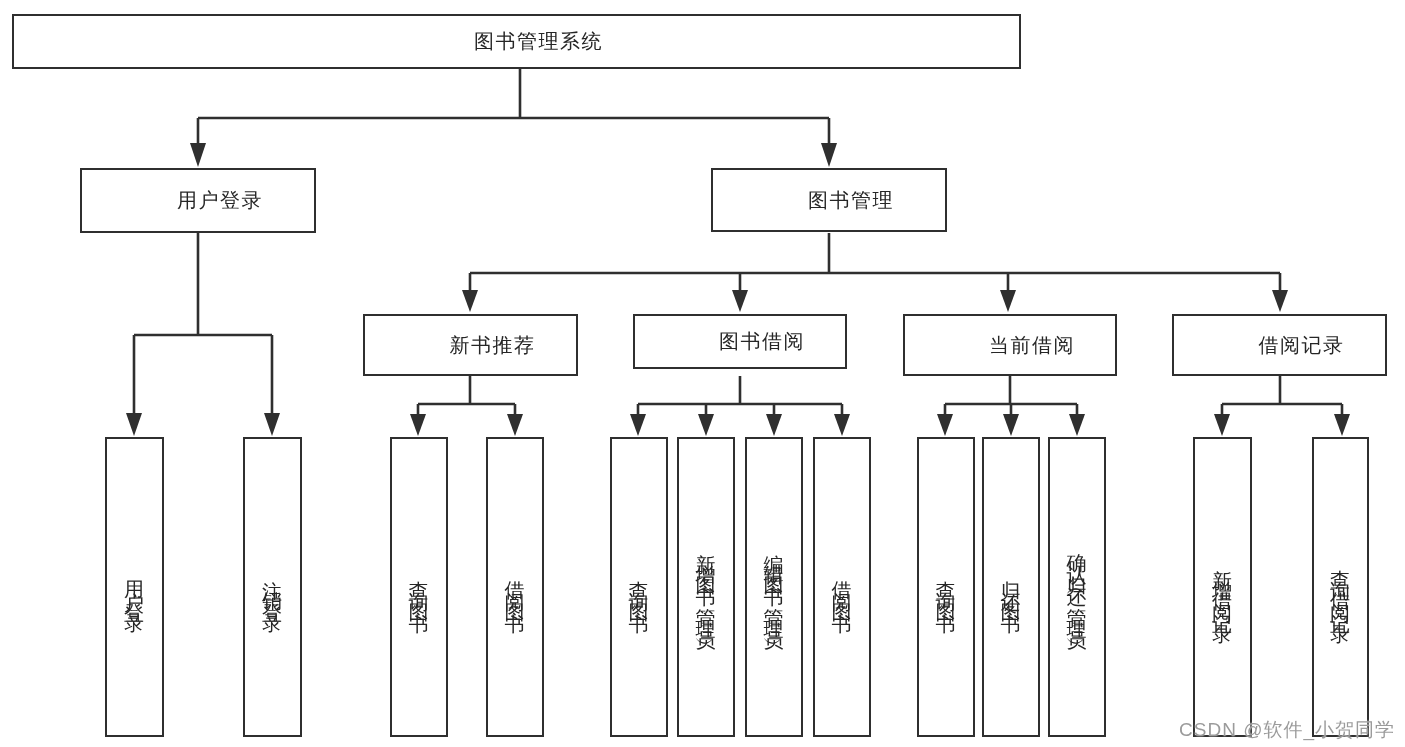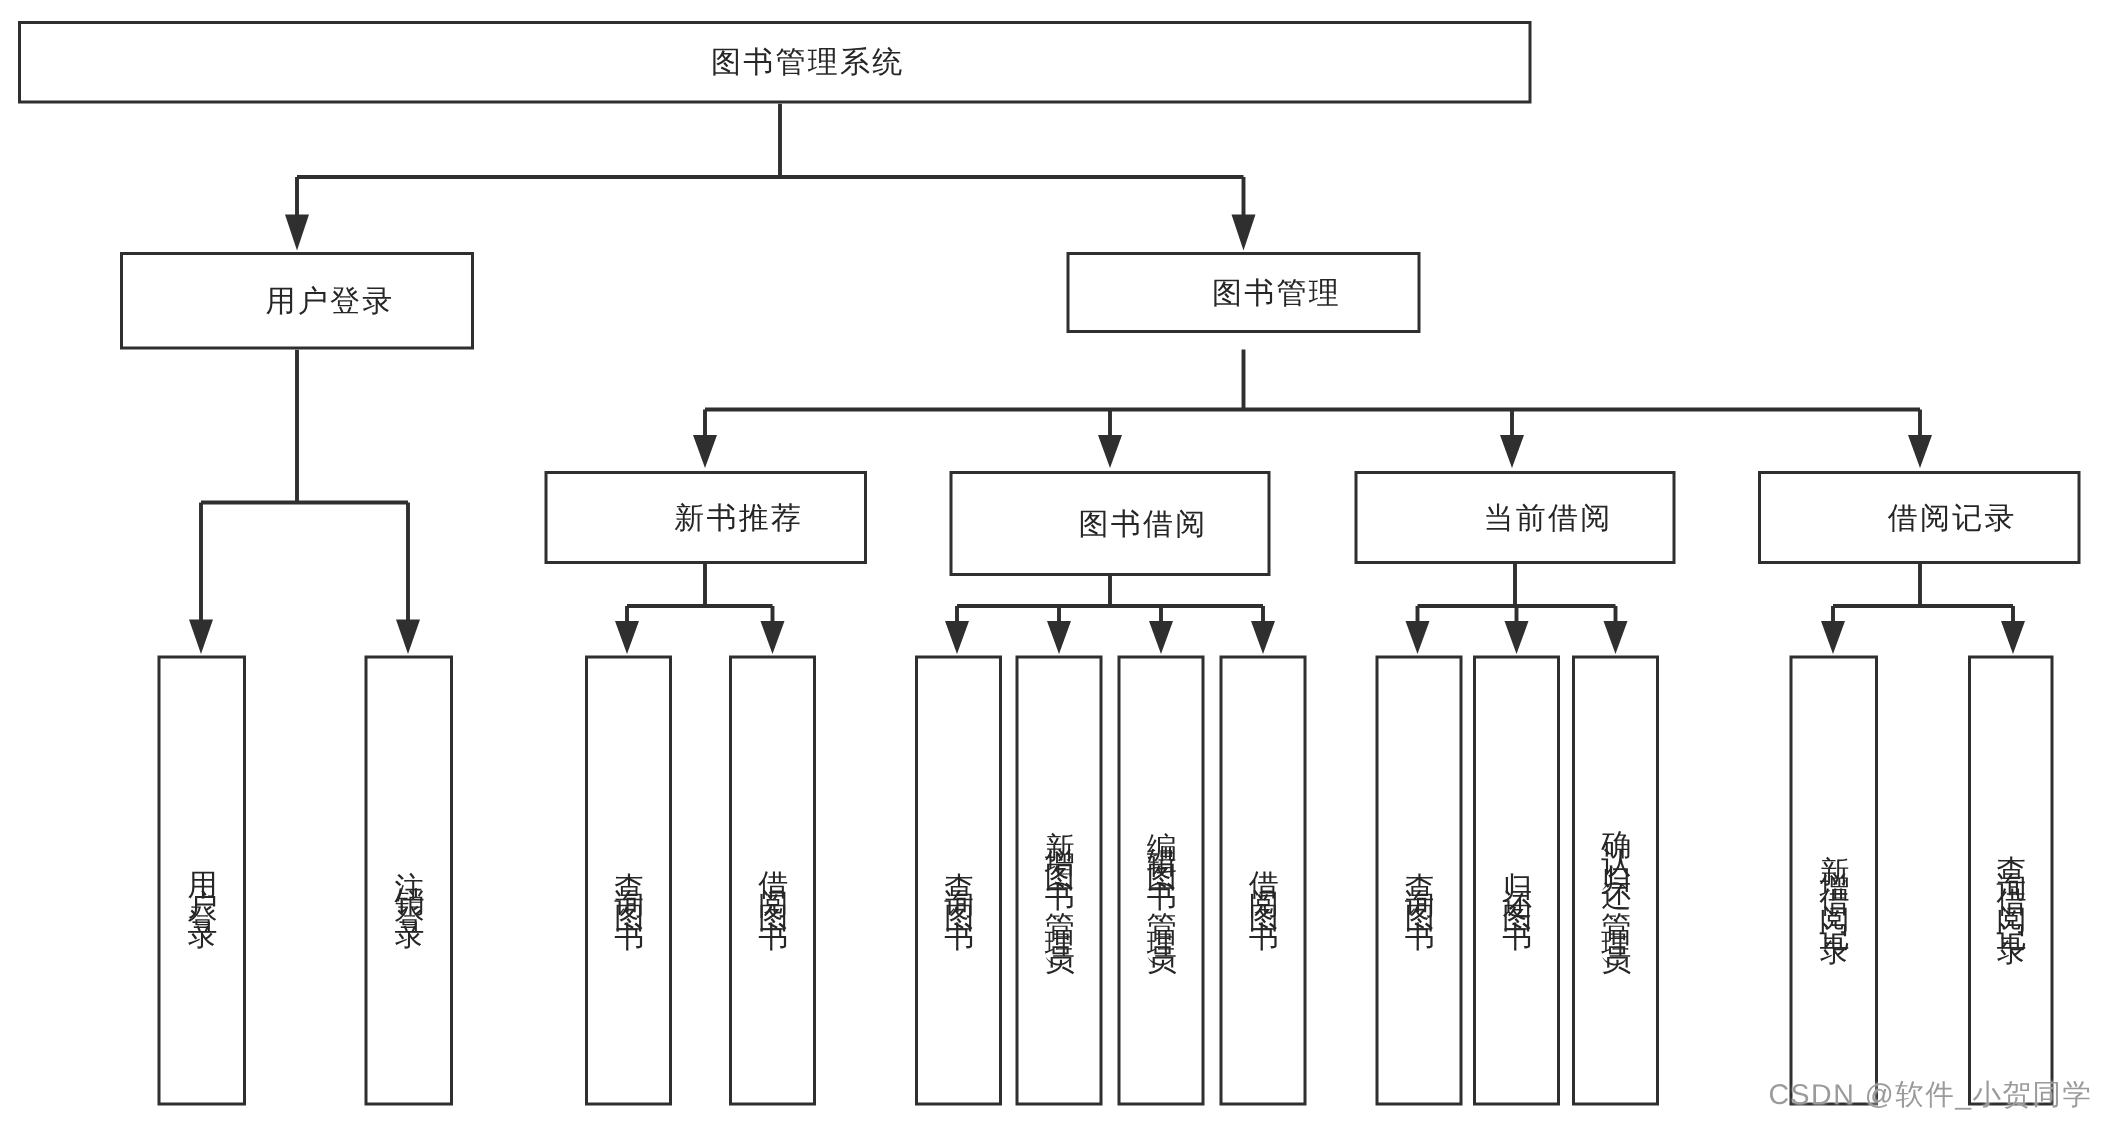--- a/index.html
+++ b/index.html
@@ -108,24 +108,24 @@
     <g>
       <path class="c-line" d="M1280 376 V404 M1222 404 H1342 M1222 404 V416 M1342 404 V416"></path>
       <path class="c-arrow" d="M1222 436 l-8 -22 h16 Z"></path>
       <path class="c-arrow" d="M1342 436 l-8 -22 h16 Z"></path>
     </g>
   </svg>
 
   <div class="hbox" style="left:12px;top:14px;width:1009px;height:55px;">图书管理系统</div>
 
   <div class="hbox" style="left:80px;top:168px;width:236px;height:65px;">用户登录</div>
-  <div class="hbox" style="left:711px;top:168px;width:236px;height:54px;">图书管理</div>
+  <div class="hbox" style="left:711px;top:168px;width:236px;height:64px;">图书管理</div>
 
   <div class="hbox" style="left:363px;top:314px;width:215px;height:62px;">新书推荐</div>
-  <div class="hbox" style="left:633px;top:314px;width:214px;height:70px;">图书借阅</div>
+  <div class="hbox" style="left:633px;top:314px;width:214px;height:55px;">图书借阅</div>
   <div class="hbox" style="left:1172px;top:314px;width:215px;height:62px;">借阅记录</div>
   <div class="hbox" style="left:903px;top:314px;width:214px;height:62px;">当前借阅</div>
 
   <div class="leaf-box" style="left:105px;width:59px;">
     <span class="vtext">用户登录</span>
   </div>
   <div class="leaf-box" style="left:243px;width:59px;">
     <span class="vtext">注销登录</span>
   </div>
 

